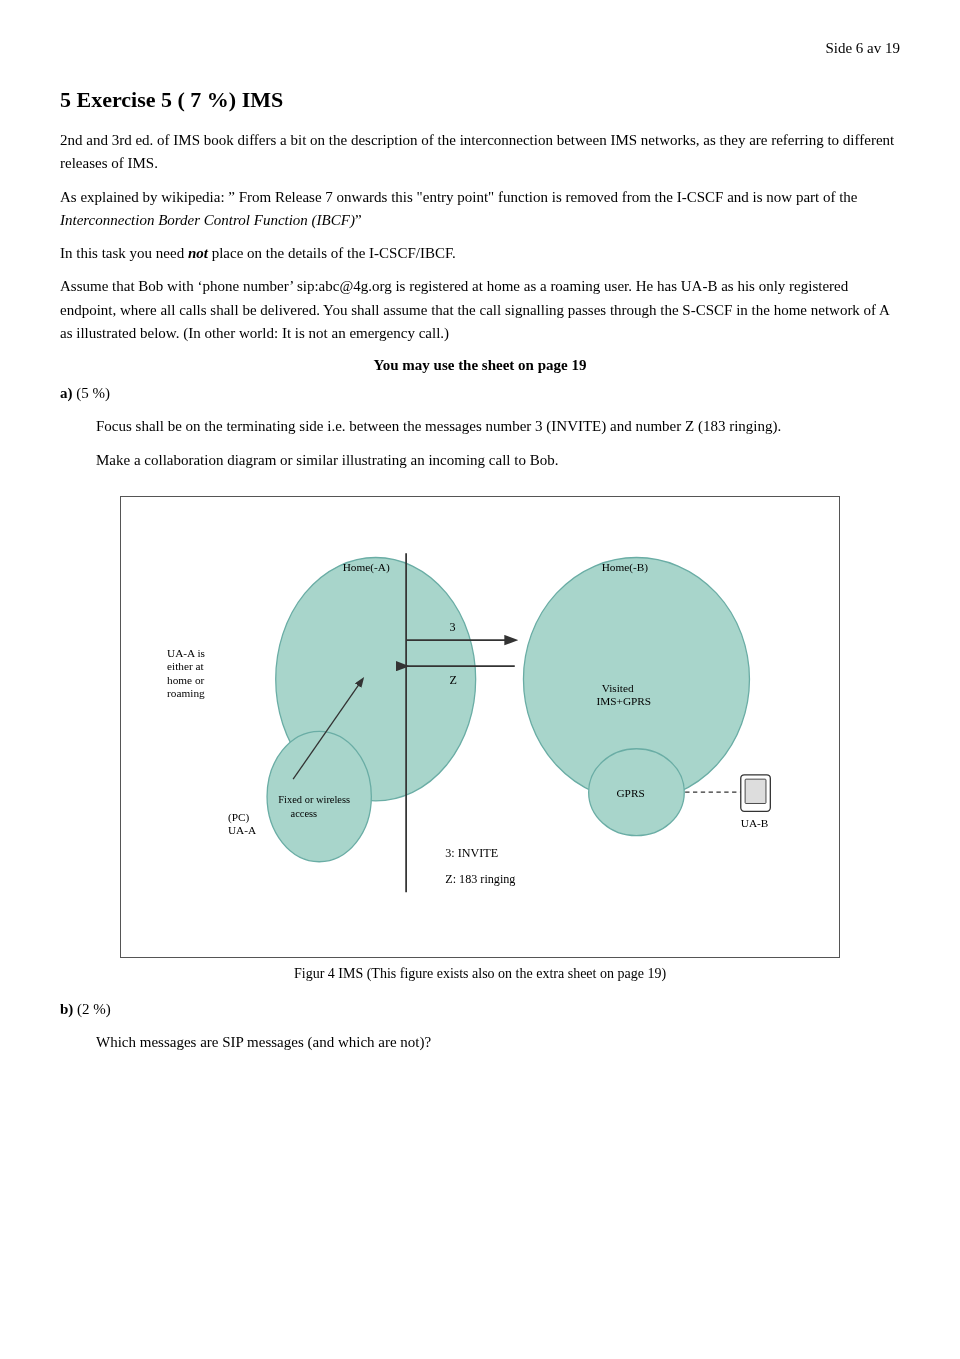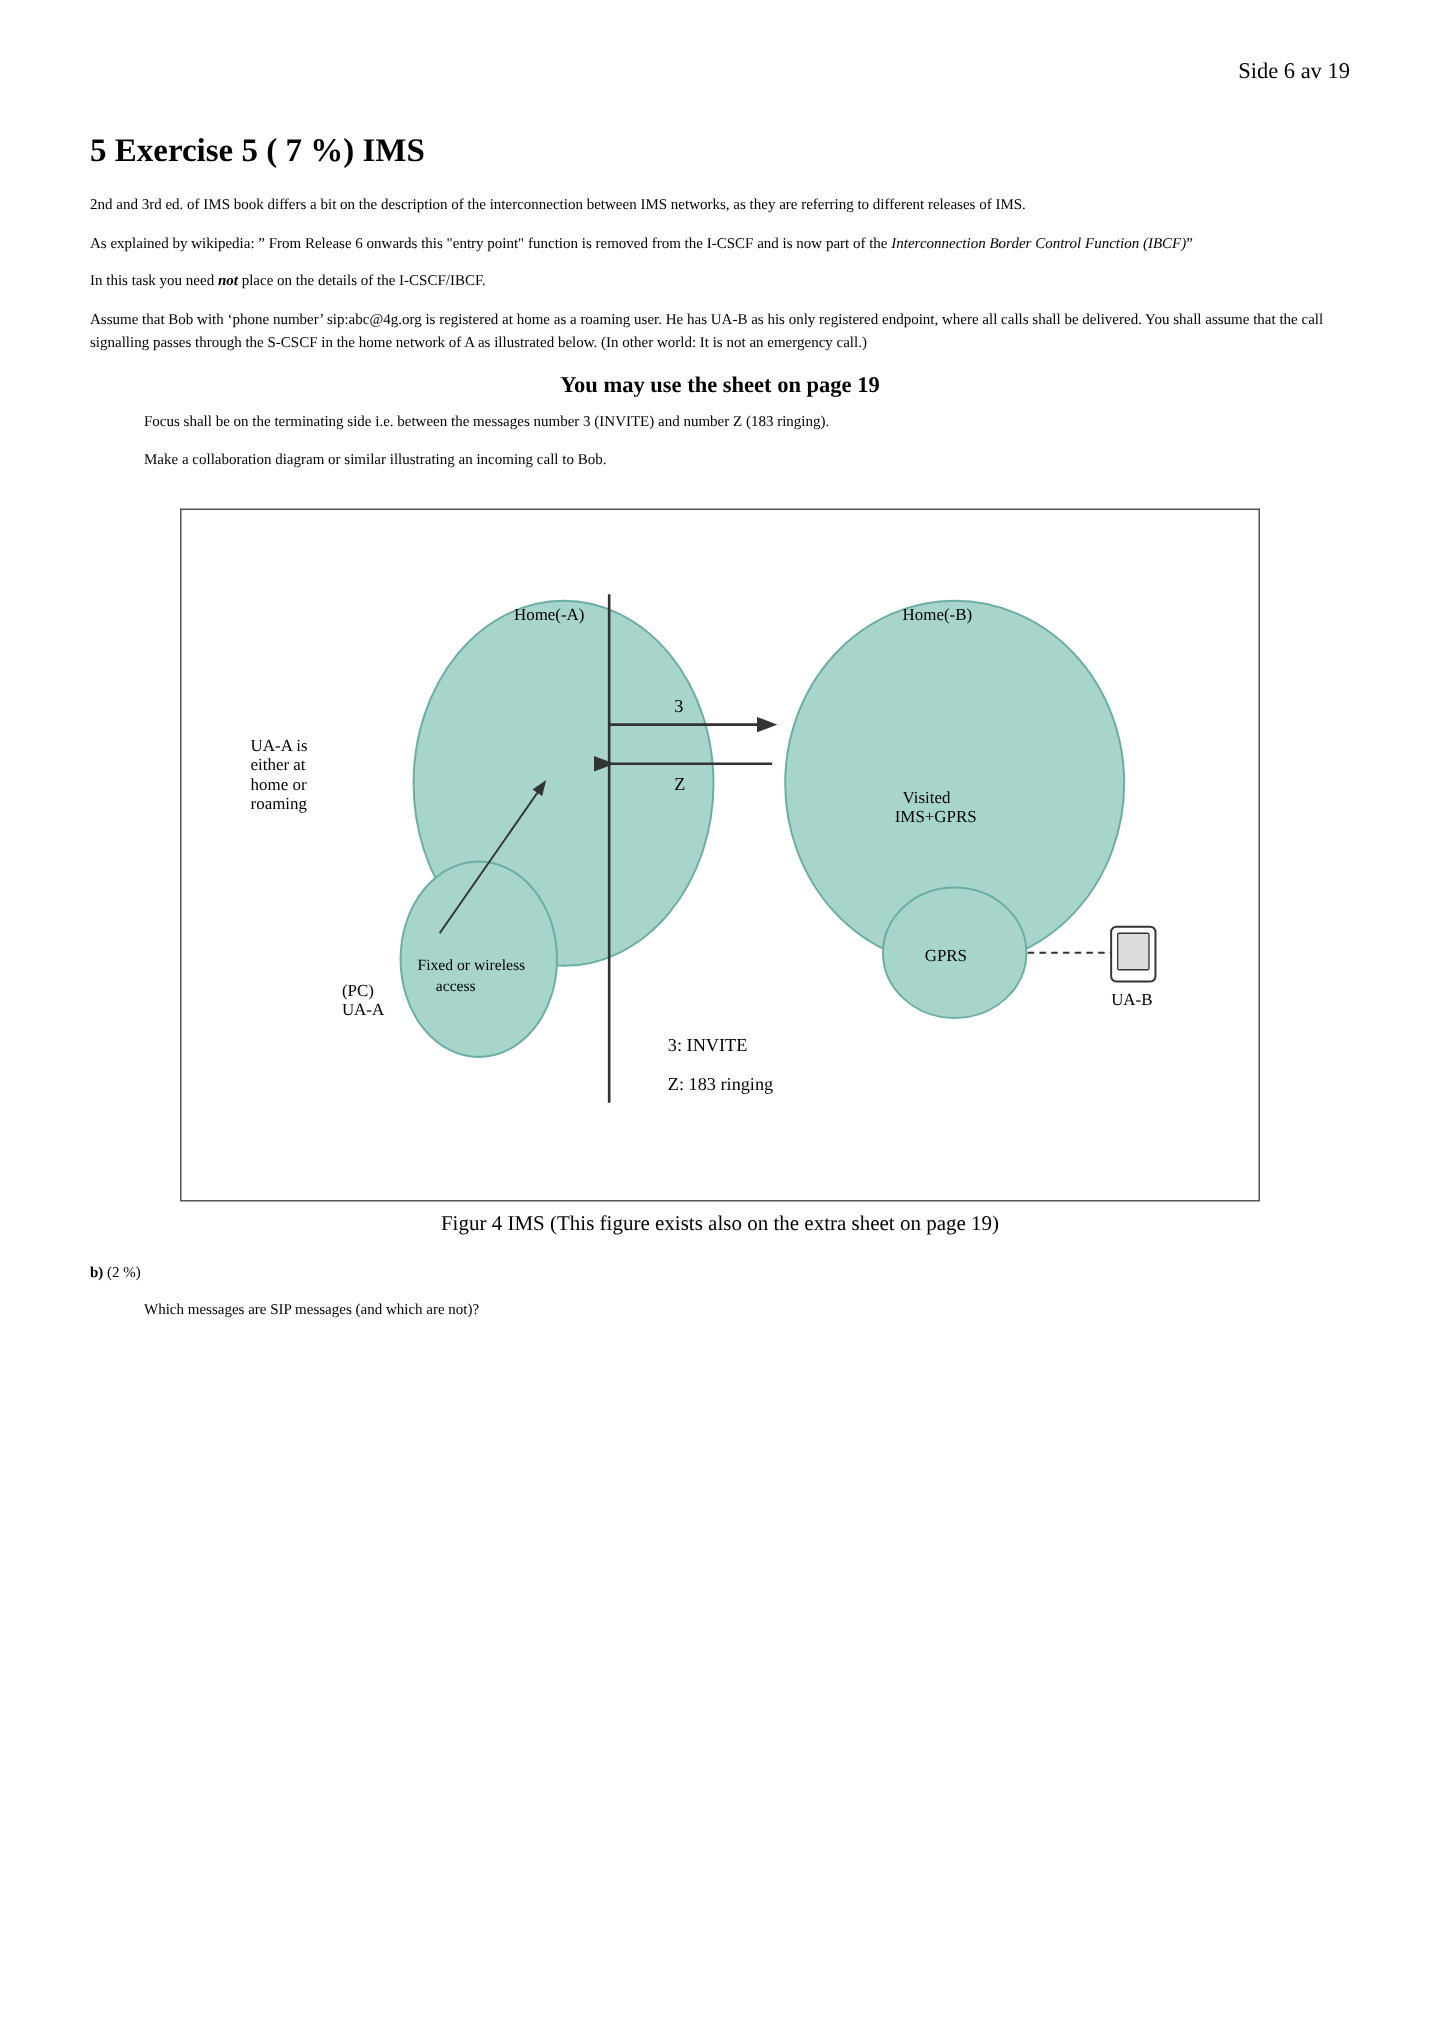--- a/index.html
+++ b/index.html
@@ -17,21 +17,21 @@
       text-align: right;
       font-size: 15px;
       margin-bottom: 30px;
     }
     .section-title {
       font-size: 22px;
       font-weight: bold;
       margin-bottom: 16px;
     }
     .body-text {
-      font-size: 10px;
+      font-size: 15px;
       line-height: 1.55;
       margin-bottom: 10px;
     }
     .body-text i { font-style: italic; text-align: center; }
     .body-text b { font-weight: bold; }
     .subsection {
       margin-bottom: 10px;
     }
     .bold-line {
       font-weight: bold;
@@ -76,32 +76,35 @@
 
 <div class="page-number">Side 6 av 19</div>
 
 <div class="section-title">
   <span>5</span>&nbsp;<span>Exercise 5 ( 7 %) IMS</span>
 </div>
 
 <p class="body-text">2nd and 3rd ed. of IMS book differs a bit on the description of the interconnection between IMS networks, as they are referring to different releases of IMS.</p>
 
 <p class="body-text">
-  <span>As explained by wikipedia: ” From Release 6 onwards this "entry point" function is removed from the I-CSCF and is now part of the </span><i>Interconnection Border Control Function (IBCF)</i><span>”</span>
+  <span>As explained by wikipedia: ” From Release 7 onwards this "entry point" function is removed from the I-CSCF and is now part of the </span><i>Interconnection Border Control Function (IBCF)</i><span>”</span>
 </p>
 
 <p class="body-text">
   <span>In this task you need </span><i><b>not</b></i><span> place on the details of the I-CSCF/IBCF.</span>
 </p>
 
 <p class="body-text">Assume that Bob with ‘phone number’ sip:abc@4g.org is registered at home as a roaming user. He has UA-B as his only registered endpoint, where all calls shall be delivered. You shall assume that the call signalling passes through the S-CSCF in the home network of A as illustrated below. (In other world: It is not an emergency call.)</p>
 
 <div class="bold-line">You may use the sheet on page 19</div>
 
 <div class="subsection">
+  <p class="body-text">
+    <span class="part-label">a)</span>&nbsp;<span>(5 %)</span>
+  </p>
   <div class="indented">
     <p class="body-text">Focus shall be on the terminating side i.e. between the messages number 3 (INVITE) and number Z (183 ringing).</p>
     <p class="body-text">Make a collaboration diagram or similar illustrating an incoming call to Bob.</p>
   </div>
 </div>
 
 <div class="diagram-container">
   <div class="diagram-inner">
     <svg class="diagram-svg" viewBox="0 0 780 420" xmlns="http://www.w3.org/2000/svg">
 

